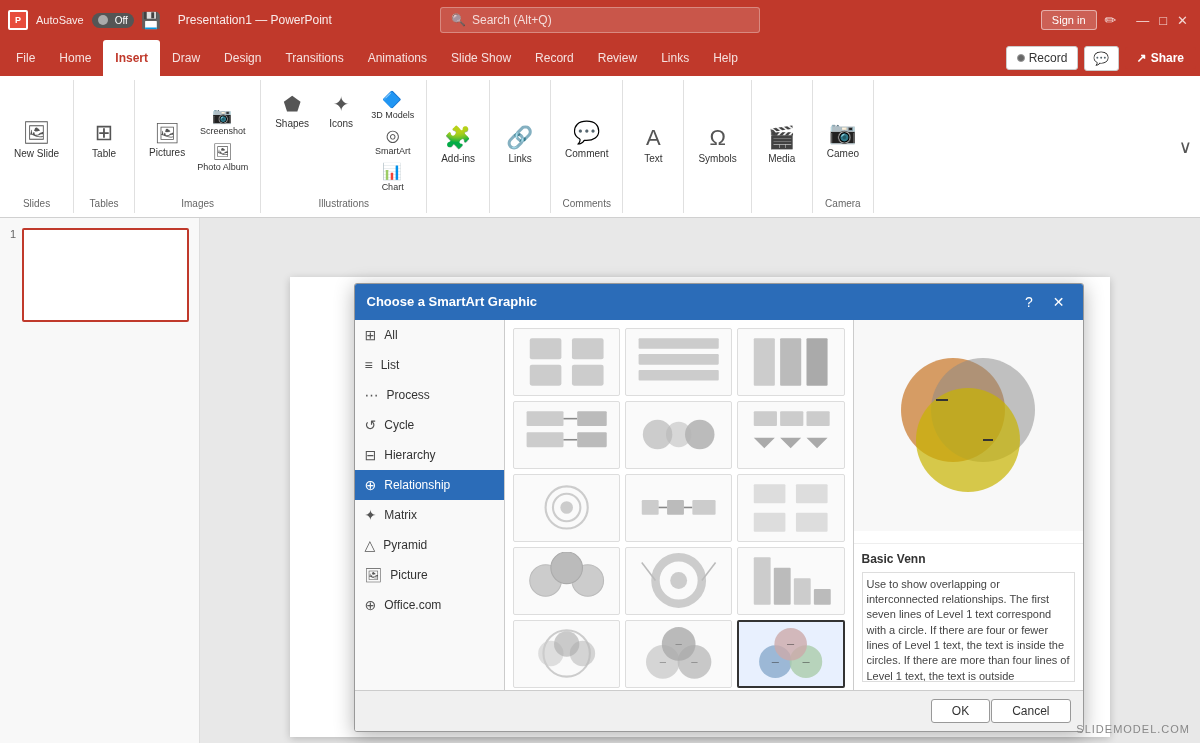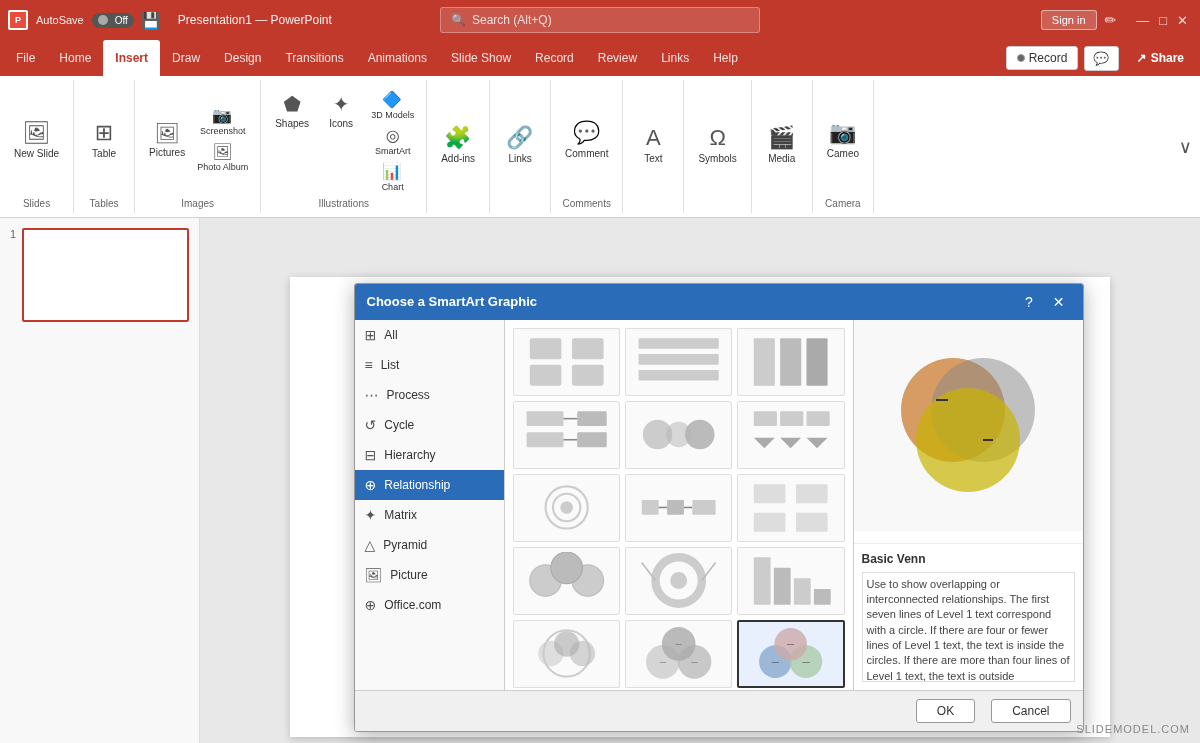--- a/index.html
+++ b/index.html
@@ -274,21 +274,21 @@
       padding: 4px;
       background: white;
     }
 
     .dialog-footer {
       background: #f0f0f0;
       border-top: 1px solid #ccc;
       padding: 8px 12px;
       display: flex;
       justify-content: flex-end;
-      gap: 16px;
+      gap: 1px;
     }
     .dialog-btn {
       padding: 4px 20px;
       font-size: 12px;
       cursor: pointer;
       border-radius: 3px;
     }
     .btn-ok { background: white; border: 1px solid #999; color: #333; }
     .btn-cancel { background: white; border: 1px solid #999; color: #333; }
 

